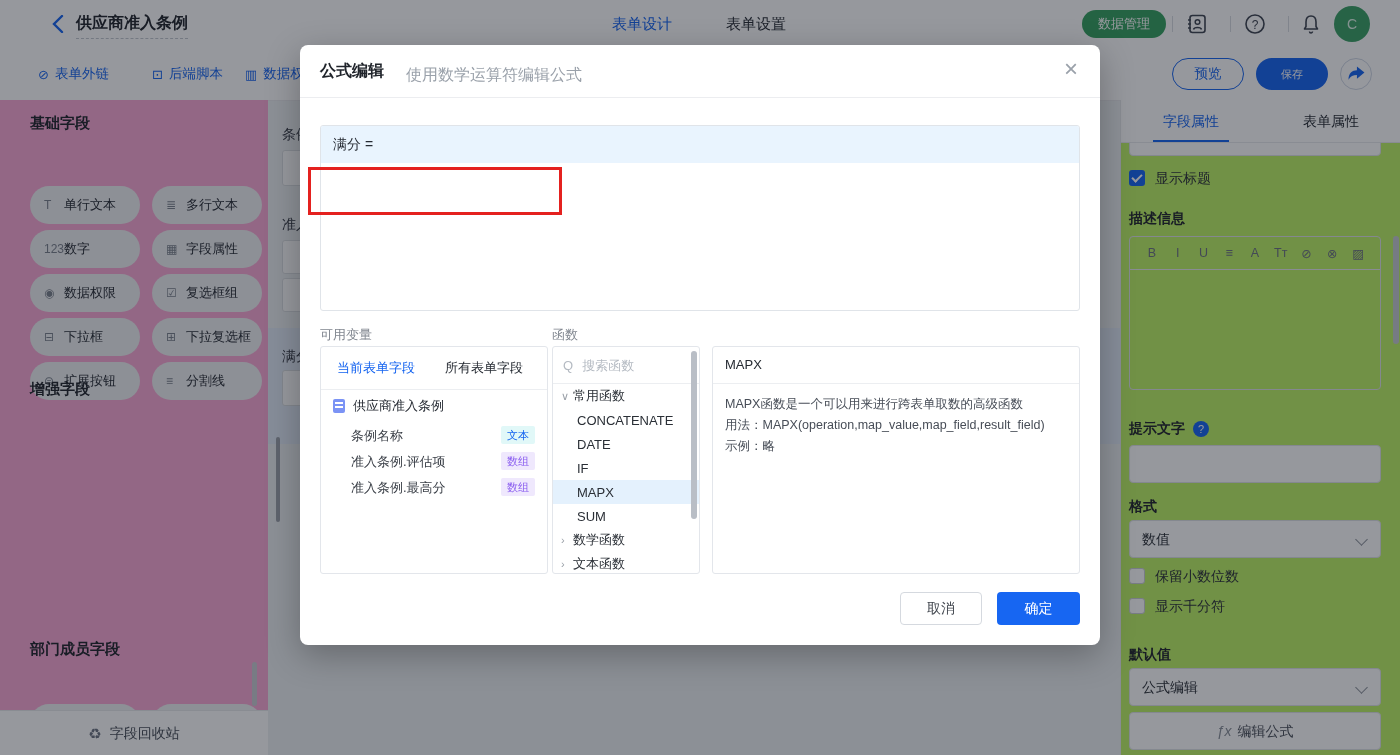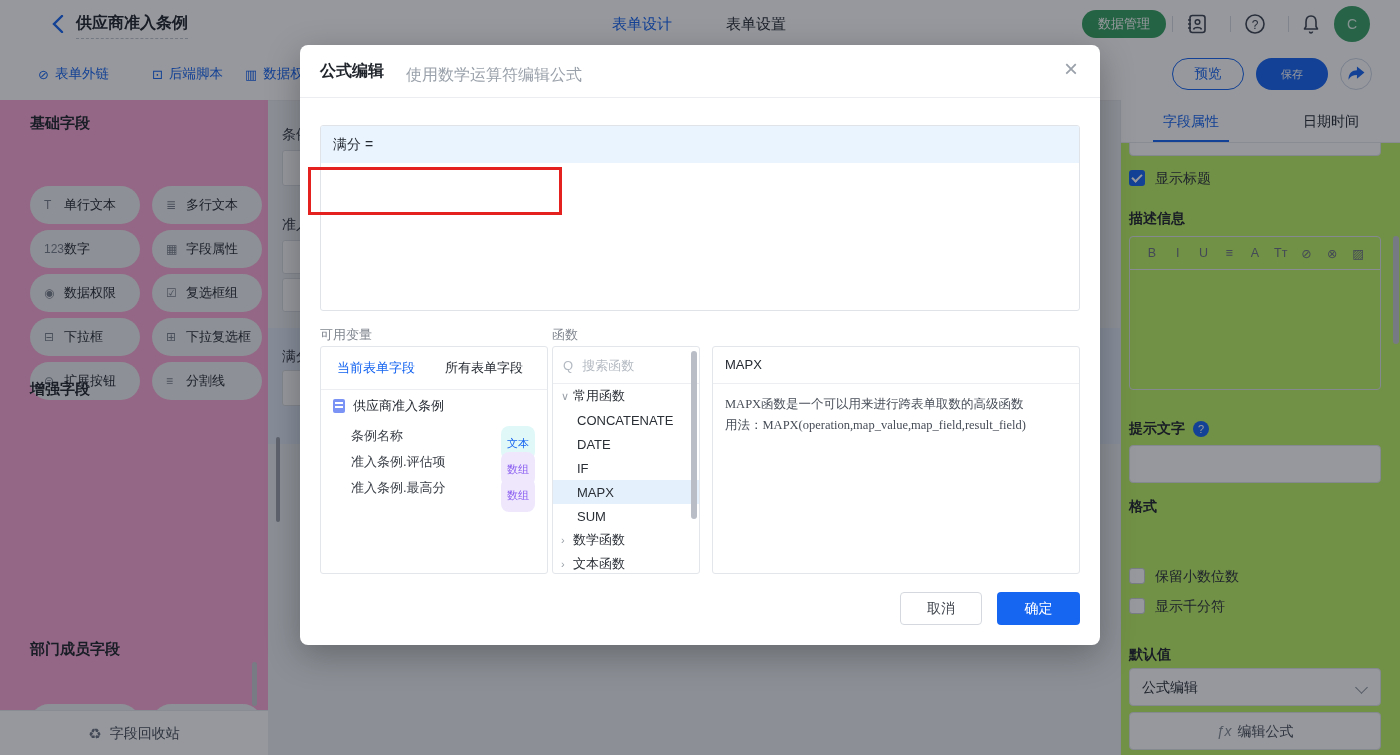--- a/index.html
+++ b/index.html
@@ -84,38 +84,38 @@
   .md-lb{position:absolute;top:281px;font-size:13px;color:#80868f;}
   .panel{position:absolute;top:301px;height:228px;border:1px solid #e3e6eb;border-radius:3px;background:#fff;box-sizing:border-box;overflow:hidden;}
   .vp-tabs{height:42px;border-bottom:1px solid #eceef1;position:relative;}
   .vp-tab{position:absolute;top:0;line-height:42px;font-size:13px;color:#262b33;cursor:pointer;}
   .vp-tab.active{color:#1564f0;}
   .tree-form{position:absolute;left:12px;top:50px;display:flex;align-items:center;gap:8px;font-size:13px;color:#262b33;}
   .doc-ic{width:12px;height:14px;background:#7b93f5;border-radius:2px;position:relative;}
   .doc-ic::after{content:"";position:absolute;left:2px;top:3px;width:8px;height:2px;background:#fff;box-shadow:0 4px 0 #fff;}
   .var-row{position:absolute;left:0;width:100%;height:26px;cursor:pointer;}
   .var-lb{position:absolute;left:30px;top:4px;font-size:13px;color:#3a3f47;}
-  .tag{position:absolute;right:12px;top:3px;font-size:11px;line-height:18px;padding:8px 6px;border-radius:8px;}
+  .tag{position:absolute;right:12px;top:3px;font-size:11px;line-height:18px;padding:0 6px;border-radius:2px;}
   .tag.text{background:#e1f8f8;color:#1564f0;}
   .tag.array{background:#efe8fd;color:#8b5ef0;}
   .srch{height:36px;border-bottom:1px solid #eceef1;display:flex;align-items:center;padding:0 10px;gap:7px;}
   .srch .q{color:#b4bac2;font-size:13px;}
   .srch input{border:0;outline:none;width:96px;font-size:13px;color:#2a2f36;font-family:inherit;}
   .srch input::placeholder{color:#b4bac2;}
   .fn-list{position:relative;}
   .fn-row{height:24px;display:flex;align-items:center;padding-left:24px;font-size:13px;color:#2a2f36;cursor:pointer;box-sizing:border-box;}
   .fn-row.group{padding-left:8px;}
   .fn-row .caret{display:none;width:12px;color:#9aa0a8;font-size:11px;}
   .fn-row.group .caret{display:inline-block;}
   .fn-row.group .caret::before{content:"›";}
   .fn-row.group.expanded .caret::before{content:"∨";}
   .fn-row.selected{background:#e4f1fd;}
   .fn-thumb{position:absolute;right:2px;top:4px;width:6px;height:168px;border-radius:3px;background:#b9bec6;}
   .doc-hd{height:36px;border-bottom:1px solid #eceef1;line-height:36px;padding-left:12px;font-size:13px;color:#262b33;}
-  .doc-bd{padding:10px 12px;font-family:Liberation Serif, serif;}
+  .doc-bd{padding:10px 12px;}
   .doc-line{font-size:12.5px;color:#474d57;line-height:21px;white-space:nowrap;}
   .btn-cancel{position:absolute;left:600px;top:547px;width:82px;height:33px;border:1px solid #d5d9df;border-radius:4px;background:#fff;color:#41464e;font-size:14px;text-align:center;line-height:31px;box-sizing:border-box;cursor:pointer;}
   .btn-ok{position:absolute;left:697px;top:547px;width:83px;height:33px;border-radius:4px;background:#1766f2;color:#fff;font-size:14px;text-align:center;line-height:33px;cursor:pointer;}
 </style>
 </head>
 <body>
 
 <div class="page">
 
   <div class="topbar">
@@ -279,21 +279,21 @@
       <div class="cv-label" style="left:14px;top:20px;">满分</div>
       <div class="cv-input" style="left:14px;top:42px;width:520px;height:36px;"></div>
     </div>
     <div class="cv-thumb" style="left:8px;top:337px;width:4px;height:85px;"></div>
   </div>
 
   <div class="rpanel">
     <div class="rp-input" style="top:18px;height:38px;"></div>
     <div class="rp-tabs">
       <div class="rp-tab active">字段属性</div>
-      <div class="rp-tab">日期时间</div>
+      <div class="rp-tab">表单属性</div>
     </div>
     <div class="cb checked" style="top:70px;"></div>
     <div class="cb-lb" style="top:70px;">显示标题</div>
     <div class="rp-h" style="top:110px;">描述信息</div>
     <div class="editor">
       <div class="ed-bar">
 
       <span class="ed-ic">B</span>
           <span class="ed-ic">I</span>
           <span class="ed-ic">U</span>
@@ -302,20 +302,24 @@
           <span class="ed-ic">Tᴛ</span>
           <span class="ed-ic">⊘</span>
           <span class="ed-ic">⊗</span>
           <span class="ed-ic">▨</span>
         </div>
     </div>
     <div class="rp-h" style="top:320px;">提示文字</div>
     <div class="q-ic" style="left:72px;top:321px;">?</div>
     <div class="rp-input" style="top:345px;height:38px;"></div>
     <div class="rp-h" style="top:398px;">格式</div>
+    <div class="rp-select" style="top:420px;">
+      <span>数值</span>
+      <span class="chev"></span>
+    </div>
     <div class="cb empty" style="top:468px;"></div>
     <div class="cb-lb" style="top:468px;">保留小数位数</div>
     <div class="cb empty" style="top:498px;"></div>
     <div class="cb-lb" style="top:498px;">显示千分符</div>
     <div class="rp-h" style="top:546px;">默认值</div>
     <div class="rp-select" style="top:568px;">
       <span>公式编辑</span>
       <span class="chev"></span>
     </div>
     <div class="fx-btn">
@@ -417,20 +421,21 @@
         </div>
       <div class="fn-thumb"></div>
     </div>
 
     <div class="panel" style="left:412px;width:368px;">
       <div class="doc-hd">MAPX</div>
       <div class="doc-bd">
 
       <div class="doc-line">MAPX函数是一个可以用来进行跨表单取数的高级函数</div>
           <div class="doc-line">用法：MAPX(operation,map_value,map_field,result_field)</div>
+          <div class="doc-line">示例：略</div>
         </div>
     </div>
 
     <div class="btn-cancel">取消</div>
     <div class="btn-ok">确定</div>
   </div>
 
 </div>
 
 </body></html>

